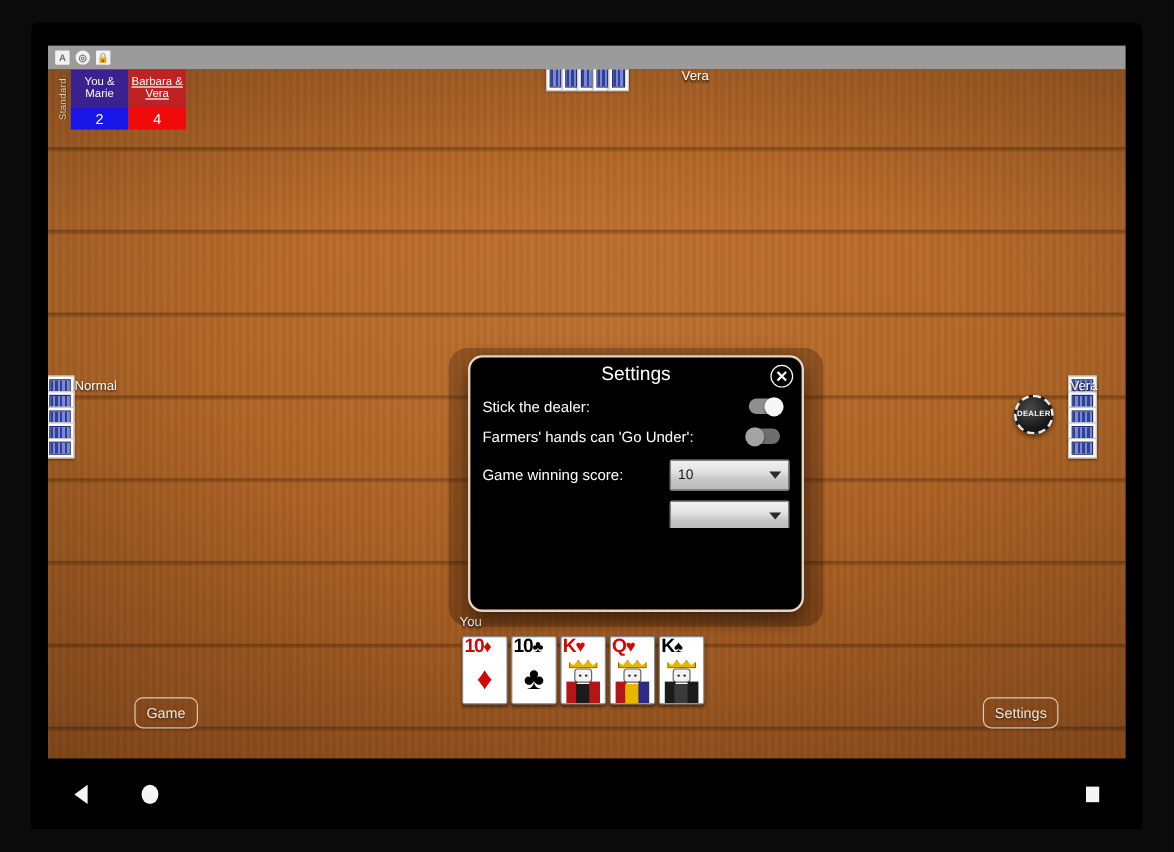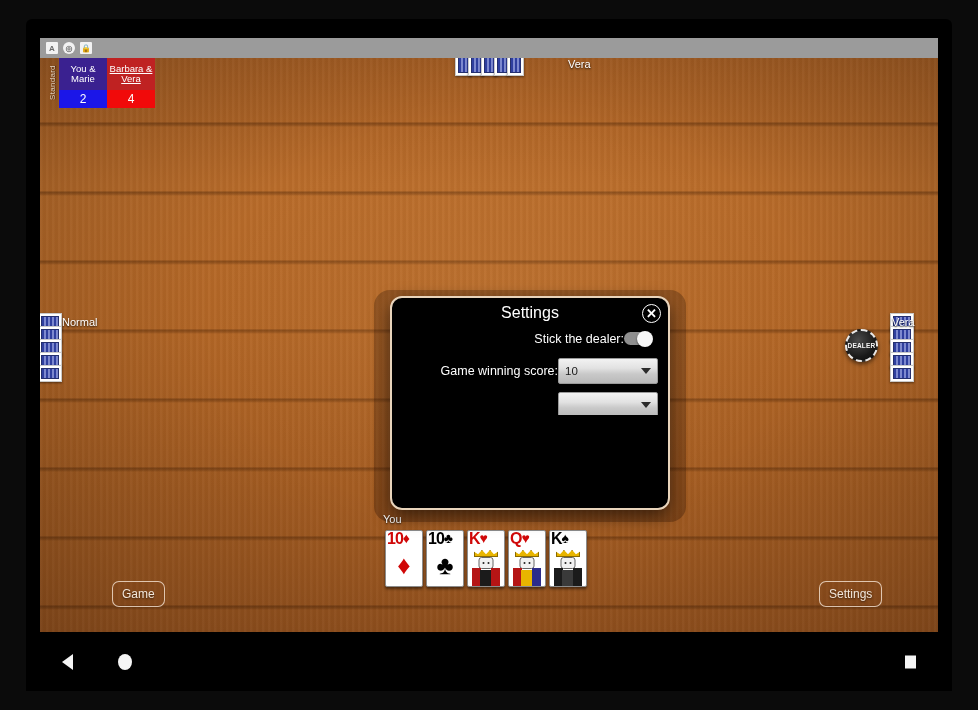--- a/index.html
+++ b/index.html
@@ -297,21 +297,21 @@
     display: flex; align-items: center; justify-content: center;
     line-height: 1;
   }
   #settings-body { padding: 0 10px; }
 
   .srow {
     display: flex; align-items: center;
     color: #fff;
     min-height: 24px;
   }
-  .srow .slabel { font-size: 12.5px; flex: 1; white-space: nowrap; text-align: right; }
+  .srow .slabel { font-size: 12.5px; flex: 1; white-space: nowrap; }
   .srow.toggle-row { height: 25px; }
   .srow.select-row { height: 40px; }
 
   .sw {
     width: 26px; height: 13px; border-radius: 7px;
     position: relative; flex: none;
     margin-right: 8px;
   }
   .sw .track {
     position: absolute; inset: 0; border-radius: 7px;
@@ -540,20 +540,27 @@
       <div id="settings-body">
 
         <div class="srow toggle-row">
           <span class="slabel">Stick the dealer:</span>
           <span class="sw on">
             <span class="track"></span>
               <span class="knob"></span>
           </span>
         </div>
 
+        <div class="srow toggle-row">
+          <span class="slabel">Farmers' hands can 'Go Under':</span>
+          <span class="sw off">
+            <span class="track"></span>
+              <span class="knob"></span>
+          </span>
+        </div>
 
         <div class="srow select-row">
           <span class="slabel">Game winning score:</span>
           <span class="sel">
             <span>10</span>
             <span class="caret"></span>
           </span>
         </div>
 
 

